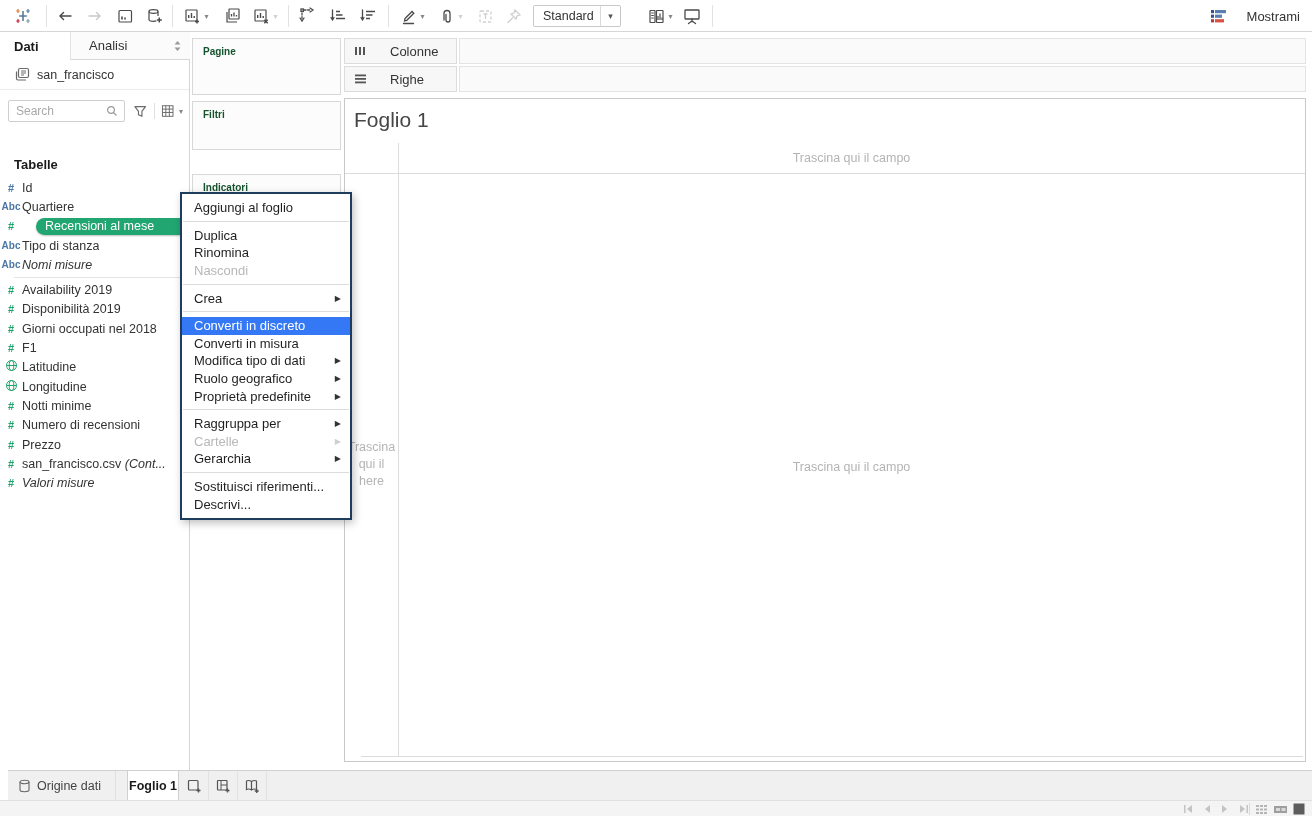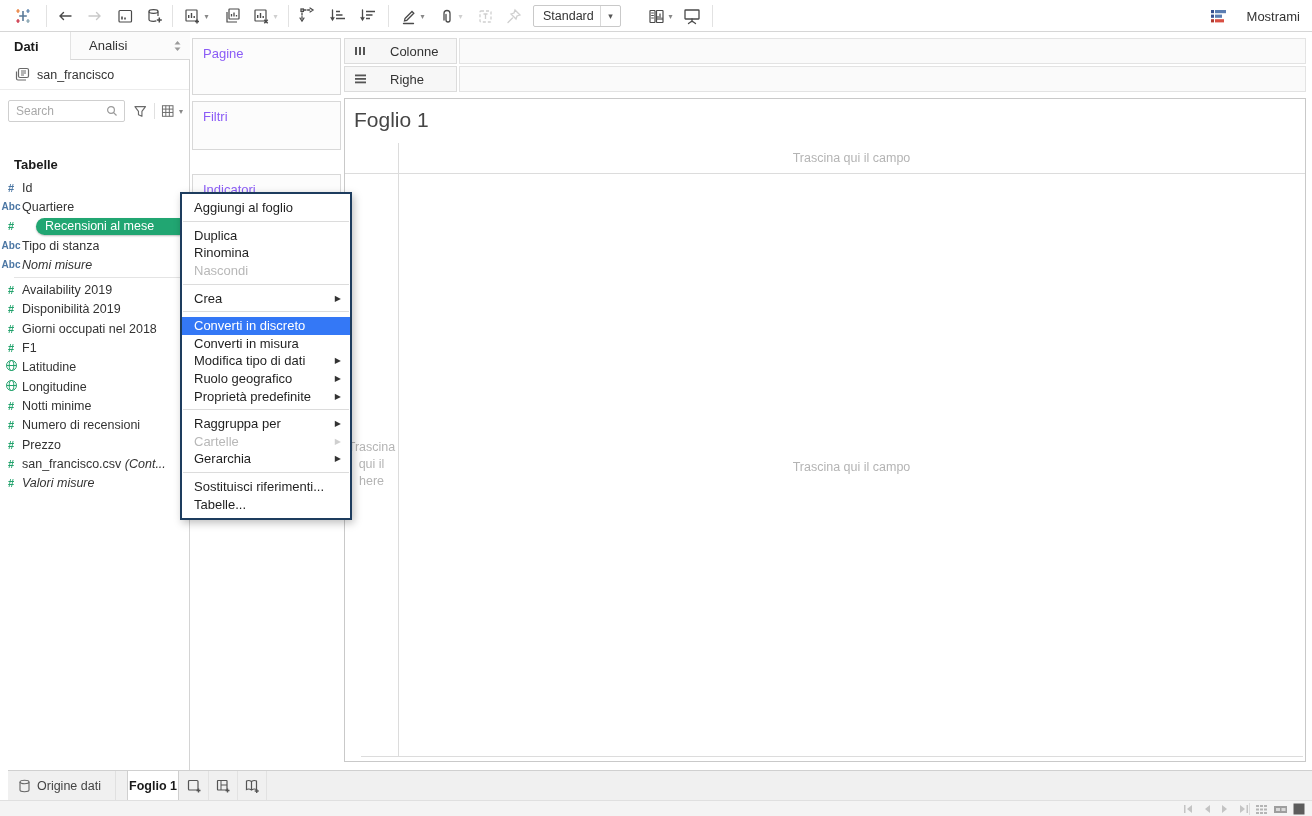--- a/index.html
+++ b/index.html
@@ -49,21 +49,21 @@
   .flabel { font-size:12.5px; color:#333; white-space:nowrap; overflow:hidden; }
   .flabel.it, .it { font-style:italic; }
   .fsep { height:6px; display:flex; align-items:center; }
   .fsep div { height:1px; background:#e4e4e4; width:176px; margin-left:14px; }
   .pill { position:absolute; left:36px; top:1px; height:17px; right:-2px; background:#21a672;
           border-radius:9px; display:flex; align-items:center; padding-left:9px; box-shadow:0 1px 2px rgba(0,0,0,.25); }
   .pill .flabel { color:#fff; }
 
   
   .card { position:absolute; left:192px; width:149px; background:#fcfcfc; border:1px solid #d8d8d8; }
-  .card .clabel { padding:7px 0 0 10px; font-size:13px; color:#8b5cf6; }
+  .card .clabel { padding:7px 0 0 10px; font-size:10px; color:#14532d;font-weight:bold; }
 
   
   .shelf-label { position:absolute; left:344px; width:113px; height:26px; background:#f7f7f7;
                  border:1px solid #dcdcdc; display:flex; align-items:center; gap:23px; padding-left:9px;
                  font-size:13px; color:#333; }
   .shelf-area { position:absolute; left:459px; width:847px; height:26px; background:#fafafa; border:1px solid #e3e3e3; }
 
   
   .canvas { position:absolute; left:344px; top:98px; width:962px; height:664px; background:#fff;
             border:1px solid #c9c9c9; }
@@ -494,21 +494,21 @@
       <span class="mlabel">Gerarchia</span>
       <span class="arrow">▶</span>
     </div>
     <div class="msep">
         <div></div>
       </div>
     <div class="mitem">
       <span class="mlabel">Sostituisci riferimenti...</span>
     </div>
     <div class="mitem">
-      <span class="mlabel">Tabelle...</span>
+      <span class="mlabel">Descrivi...</span>
     </div>
   </div>
 
   <div class="tabbar">
     <div class="ds-tab">
       <svg width="13" height="14" viewBox="0 0 13 14">
         <g fill="none" stroke="#666" stroke-width="1.1">
           <ellipse cx="6.5" cy="3" rx="4.5" ry="1.7"></ellipse>
           <path d="M2 3 v8 c0 .95 2 1.7 4.5 1.7 s4.5 -.75 4.5 -1.7 v-8"></path>
         </g>

